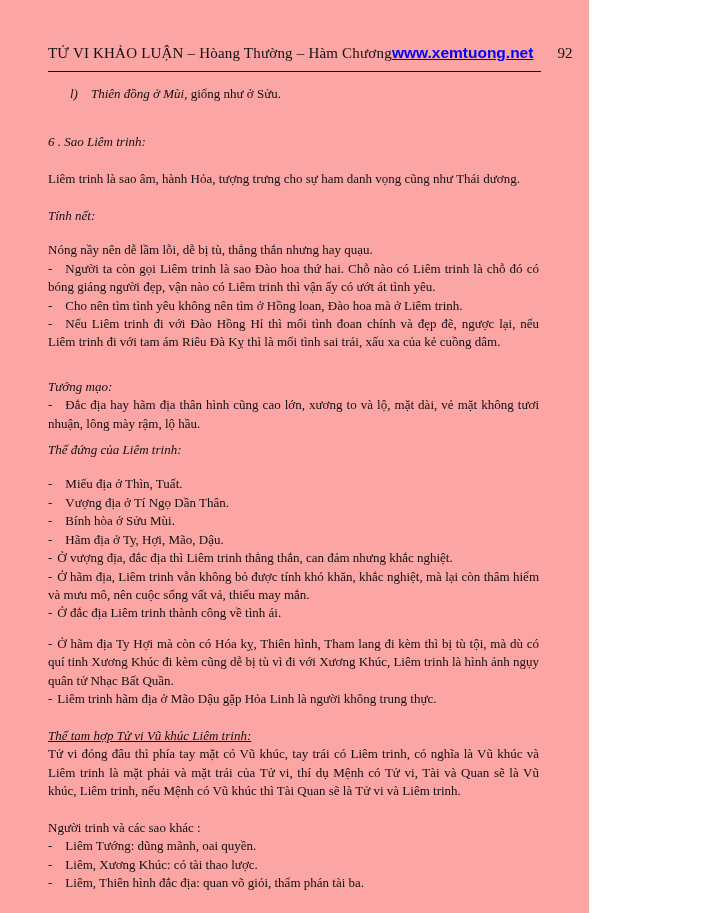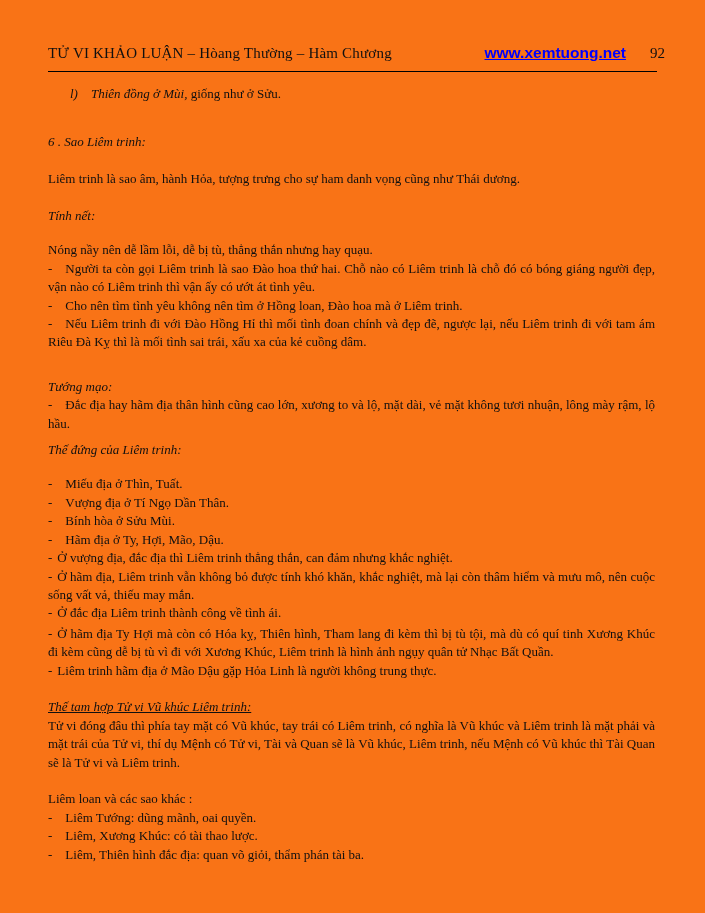--- a/index.html
+++ b/index.html
@@ -1,20 +1,20 @@
 <!DOCTYPE html>
 <html><head>
 <meta charset="utf-8">
 <style>
   html, body { margin: 0; padding: 0; background: #ffffff; }
   .page {
     position: relative;
-    width: 705px;
+    width: 589px;
     height: 913px;
-    background: #f97316;
+    background: #fca5a5;
     color: #101010;
     font-family: "Liberation Serif", "DejaVu Serif", serif;
     overflow: hidden;
     box-sizing: border-box;
   }
   .header {
     display: flex;
     align-items: baseline;
     padding: 44px 40px 0 48px;
     font-size: 15px;
@@ -80,23 +80,23 @@
       <p class="block heading" style="margin-top: 26px;">Tướng mạo:</p>
       <p class="block dash" style="margin-top: 0px;"><span>-</span><span class="gap wide"></span><span>Đắc địa hay hãm địa thân hình cũng cao lớn, xương to và lộ, mặt dài, vẻ mặt không tươi nhuận, lông mày rậm, lộ hầu.</span></p>
       <p class="block heading" style="margin-top: 8px; font-style: italic;">Thế đứng của Liêm trinh:</p>
       <p class="block dash" style="margin-top: 16px;"><span>-</span><span class="gap wide"></span><span>Miếu địa ở Thìn, Tuất.</span></p>
       <p class="block dash" style="margin-top: 0px;"><span>-</span><span class="gap wide"></span><span>Vượng địa ở Tí Ngọ Dần Thân.</span></p>
       <p class="block dash" style="margin-top: 0px;"><span>-</span><span class="gap wide"></span><span>Bính hòa ở Sửu Mùi.</span></p>
       <p class="block dash" style="margin-top: 0px;"><span>-</span><span class="gap wide"></span><span>Hãm địa ở Ty, Hợi, Mão, Dậu.</span></p>
       <p class="block dash-tight" style="margin-top: 0px;"><span>-</span><span class="gap tight"></span><span>Ở vượng địa, đắc địa thì Liêm trinh thẳng thắn, can đảm nhưng khắc nghiệt.</span></p>
       <p class="block dash-tight" style="margin-top: 0px;"><span>-</span><span class="gap tight"></span><span>Ở hãm địa, Liêm trinh vẫn không bỏ được tính khó khăn, khắc nghiệt, mà lại còn thâm hiểm và mưu mô, nên cuộc sống vất vả, thiếu may mắn.</span></p>
       <p class="block dash-tight" style="margin-top: 0px;"><span>-</span><span class="gap tight"></span><span>Ở đắc địa Liêm trinh thành công về tình ái.</span></p>
-      <p class="block dash-tight" style="margin-top: 2px;"><span>-</span><span class="gap tight"></span><span>Ở hãm địa Ty Hợi mà còn có Hóa kỵ, Thiên hình, Tham lang đi kèm thì bị tù tội, mà dù có quí tinh Xương Khúc đi kèm cũng dễ bị tù vì đi với Xương Khúc, Liêm trinh là hình ảnh ngụy quân tử Nhạc Bất Quần.</span></p>
+      <p class="block dash-tight" style="margin-top: 12px;"><span>-</span><span class="gap tight"></span><span>Ở hãm địa Ty Hợi mà còn có Hóa kỵ, Thiên hình, Tham lang đi kèm thì bị tù tội, mà dù có quí tinh Xương Khúc đi kèm cũng dễ bị tù vì đi với Xương Khúc, Liêm trinh là hình ảnh ngụy quân tử Nhạc Bất Quần.</span></p>
       <p class="block dash-tight" style="margin-top: 0px;"><span>-</span><span class="gap tight"></span><span>Liêm trinh hãm địa ở Mão Dậu gặp Hỏa Linh là người không trung thực.</span></p>
       <p class="block heading" style="margin-top: 18.4px; text-decoration: underline;">Thế tam hợp Tử vi Vũ khúc Liêm trinh:</p>
       <p class="block para" style="margin-top: 0px;">Tử vi đóng đâu thì phía tay mặt có Vũ khúc, tay trái có Liêm trinh, có nghĩa là Vũ khúc và Liêm trinh là mặt phải và mặt trái của Tử vi, thí dụ Mệnh có Tử vi, Tài và Quan sẽ là Vũ khúc, Liêm trinh, nếu Mệnh có Vũ khúc thì Tài Quan sẽ là Tử vi và Liêm trinh.</p>
-      <p class="block para" style="margin-top: 18.4px;">Liêm loan và các sao khác :</p>
+      <p class="block para" style="margin-top: 18.4px;">Người trinh và các sao khác :</p>
       <p class="block dash" style="margin-top: 0px;"><span>-</span><span class="gap wide"></span><span>Liêm Tướng: dũng mãnh, oai quyền.</span></p>
       <p class="block dash" style="margin-top: 0px;"><span>-</span><span class="gap wide"></span><span>Liêm, Xương Khúc: có tài thao lược.</span></p>
       <p class="block dash" style="margin-top: 0px;"><span>-</span><span class="gap wide"></span><span>Liêm, Thiên hình đắc địa: quan võ giỏi, thẩm phán tài ba.</span></p>
     </div>
 
 </div>
 
 </body></html>

